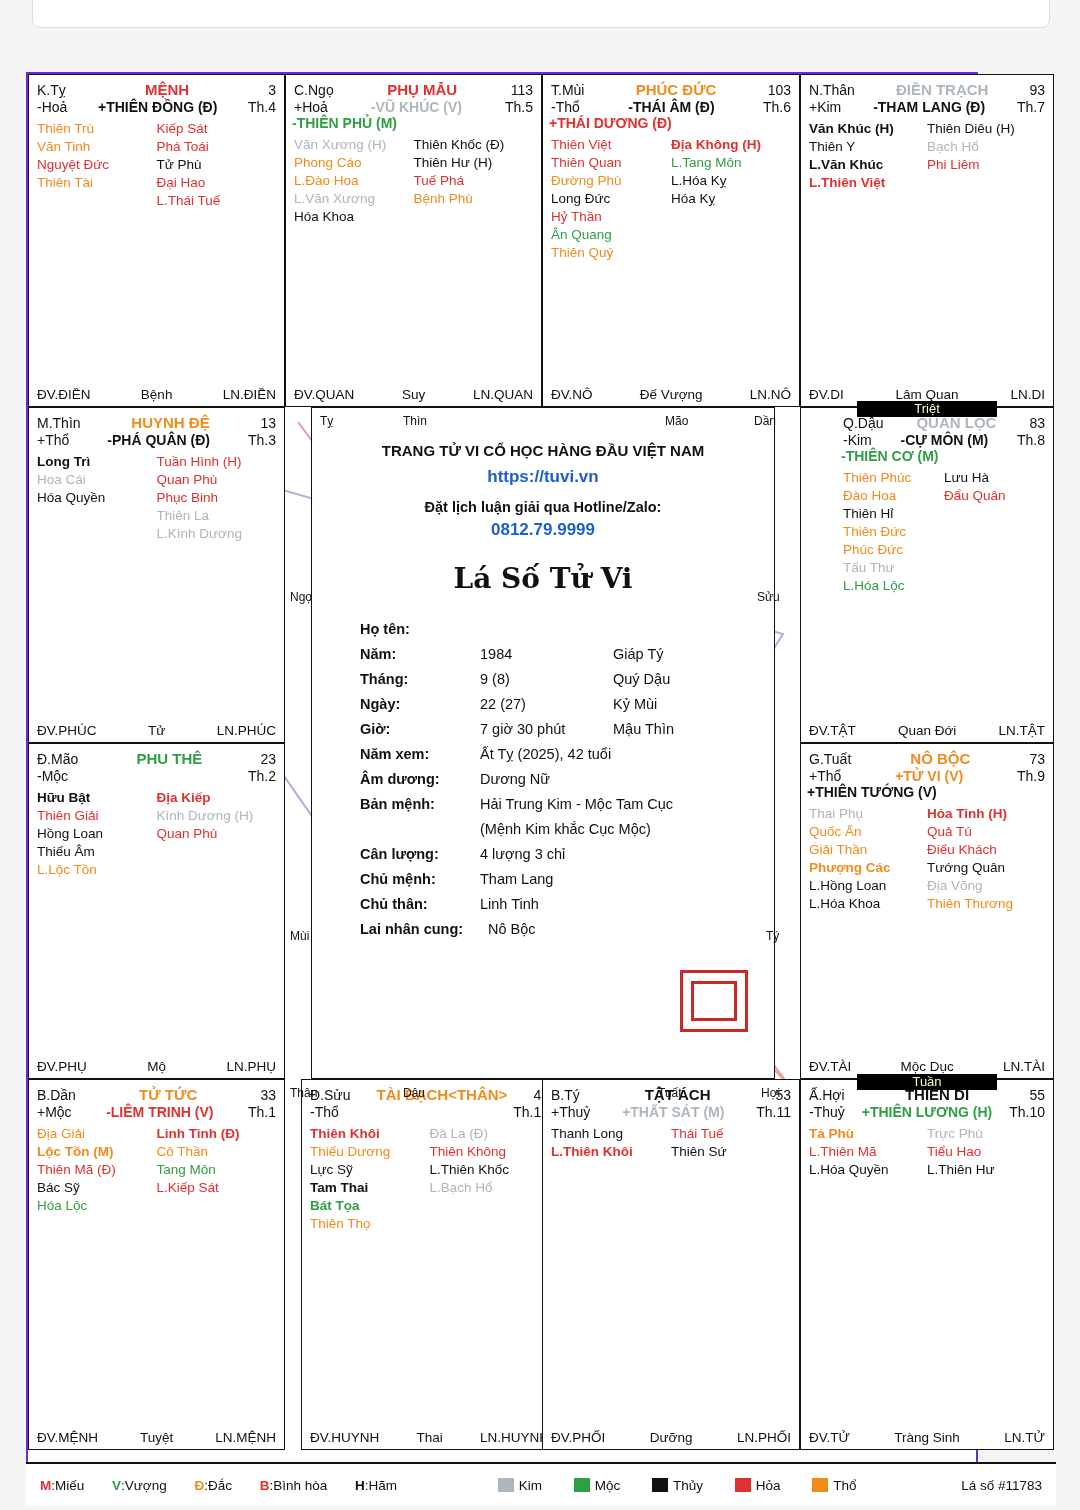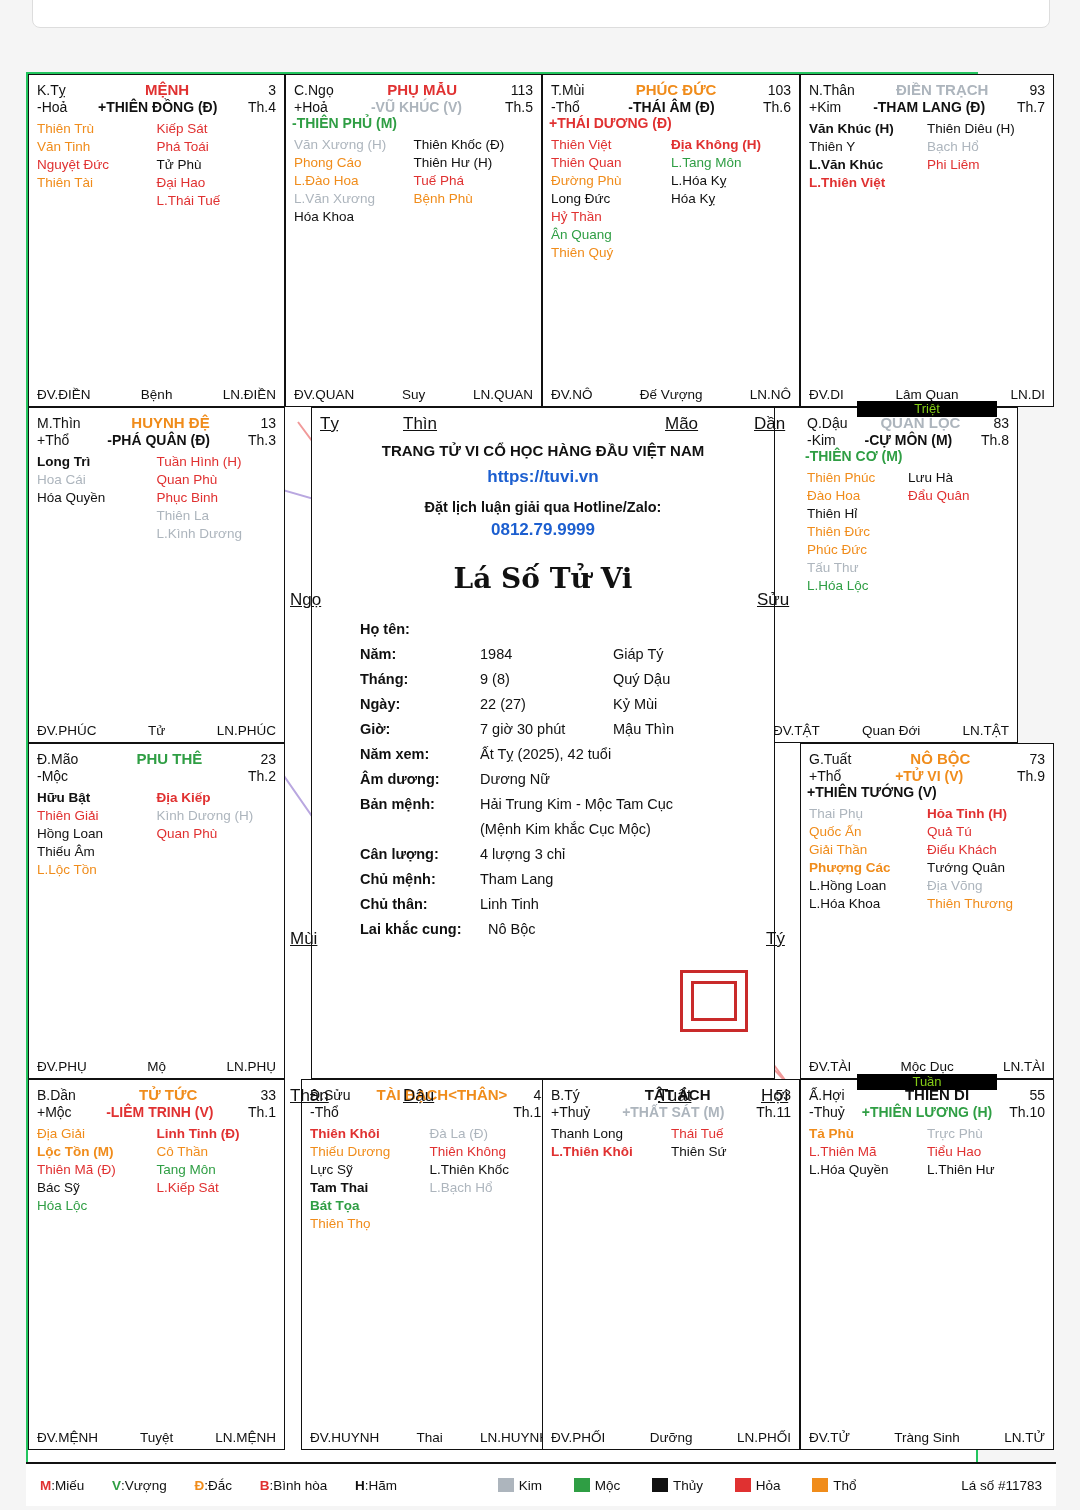--- a/index.html
+++ b/index.html
@@ -1,19 +1,19 @@
 <!DOCTYPE html>
 <html><head>
 <meta charset="utf-8">
 <style>
   html,body{margin:0;padding:0;background:#f5f5f5;}
   body{font-family:"Liberation Sans",sans-serif;font-size:13px;color:#111;}
   .page{width:1080px;height:1510px;position:relative;background:#f5f5f5;}
   .topbar{position:absolute;left:32px;top:-34px;width:1016px;height:60px;background:#fff;border:1px solid #ddd;border-radius:8px;}
-  .chart{position:absolute;left:26px;top:72px;width:952px;height:1420px;background:#fff;border:2px solid #22c55e;box-sizing:border-box;}
+  .chart{position:absolute;left:26px;top:72px;width:952px;height:1420px;background:#fff;border:2px solid #6d28d9;box-sizing:border-box;}
   .cell{position:absolute;box-sizing:border-box;border:1px solid #111;background:#fff;overflow:hidden;}
   .cell .hdr{display:flex;justify-content:space-between;align-items:baseline;padding:6px 8px 0 8px;font-size:14px;}
   .cell .hdr .pal{font-weight:bold;font-size:15px;}
   .cell .sub{display:flex;justify-content:space-between;align-items:baseline;padding:1px 8px 0 8px;font-size:14px;}
   .cell .mid{text-align:left;font-weight:bold;font-size:14px;padding:0 6px;}
   .cols{display:flex;padding:6px 8px 0 8px;}
   .cols .c{flex:1;display:flex;flex-direction:column;gap:3px;font-size:13.5px;}
   .foot{position:absolute;left:0;right:0;bottom:4px;display:flex;justify-content:space-between;padding:0 8px;font-size:13.5px;}
   .foot .mm{font-weight:normal;}
   .red{color:#e03131;} .green{color:#2f9e44;} .grey{color:#adb5bd;} .orange{color:#f08c1b;}
@@ -22,26 +22,26 @@
   .c-title{text-align:center;font-weight:bold;font-size:15px;margin-top:34px;color:#111;}
   .c-url{text-align:center;color:#1c5fd0;font-weight:bold;font-size:17px;margin-top:8px;}
   .c-hot{text-align:center;font-weight:bold;font-size:14.5px;margin-top:12px;}
   .c-phone{text-align:center;color:#1c5fd0;font-weight:bold;font-size:17px;margin-top:5px;}
   .c-big{text-align:center;font-weight:bold;font-size:28px;margin-top:22px;font-family:"DejaVu Serif",serif;}
   .info{margin:26px 0 0 48px;}
   .irow{display:flex;margin-bottom:9px;font-size:14.5px;}
   .ilbl{width:120px;font-weight:bold;}
   .ival{width:133px;}
   .ival2{}
-  .edge{position:absolute;font-size:17px;color:#111;text-decoration:underline;}
+  .edge{position:absolute;font-size:12px;color:#111;}
   .legend{position:absolute;left:26px;bottom:4px;width:1030px;height:44px;border-top:2px solid #111;box-sizing:border-box;display:flex;align-items:center;justify-content:space-between;padding:0 14px;background:#fff;font-size:13.5px;}
   .lg-left span{margin-right:12px;}
   .sw{display:inline-block;width:16px;height:14px;vertical-align:-2px;margin-right:5px;}
   .lg-mid span{margin-right:14px;}
-  .blackband{position:absolute;height:16px;background:#000;color:#84cc16;font-size:13px;text-align:center;line-height:16px;}
+  .blackband{position:absolute;height:16px;background:#000;color:#fef9c3;font-size:13px;text-align:center;line-height:16px;}
   svg.ovl{position:absolute;left:0;top:0;width:1030px;height:1420px;pointer-events:none;}
   .seal{position:absolute;right:26px;bottom:46px;width:62px;height:56px;border:3px solid #c92a2a;}
   .seal:before{content:"";position:absolute;left:8px;top:8px;right:8px;bottom:8px;border:3px solid #c92a2a;}
 </style>
 </head>
 <body>
 
 <div class="page">
 
   <div class="topbar"></div>
@@ -245,21 +245,21 @@
           <span class="red">Quan Phù</span>
         </div>
       </div>
       <div class="foot">
         <span>ĐV.PHỤ</span>
         <span class="mm">Mộ</span>
         <span>LN.PHỤ</span>
       </div>
     </div>
 
-    <div class="cell" style="left:736px;top:333px;width:254px;height:336px;padding-left:34px;">
+    <div class="cell" style="left:772px;top:333px;width:254px;height:336px;padding-left:34px;">
       <div class="hdr">
         <span>Q.Dậu</span>
         <span class="pal grey">QUAN LỘC</span>
         <span>83</span>
       </div>
       <div class="sub">
         <span>-Kim</span>
         <span class="b">-CỰ MÔN (M)</span>
         <span>Th.8</span>
       </div>
@@ -504,21 +504,21 @@
           </div>
         <div class="irow">
             <span class="ilbl">Chủ mệnh:</span>
             <span class="ival">Tham Lang</span>
           </div>
         <div class="irow">
             <span class="ilbl">Chủ thân:</span>
             <span class="ival">Linh Tinh</span>
           </div>
         <div class="irow">
-            <span class="ilbl" style="width:128px">Lai khắc cung:</span>
+            <span class="ilbl" style="width:128px">Lai nhân cung:</span>
             <span class="ival">Nô Bộc</span>
           </div>
       </div>
       <div class="seal"></div>
     </div>
 
     <span class="edge" style="left:292px;top:340px;">Tỵ</span>
     <span class="edge" style="left:375px;top:340px;">Thìn</span>
     <span class="edge" style="left:637px;top:340px;">Mão</span>
     <span class="edge" style="left:726px;top:340px;">Dần</span>

